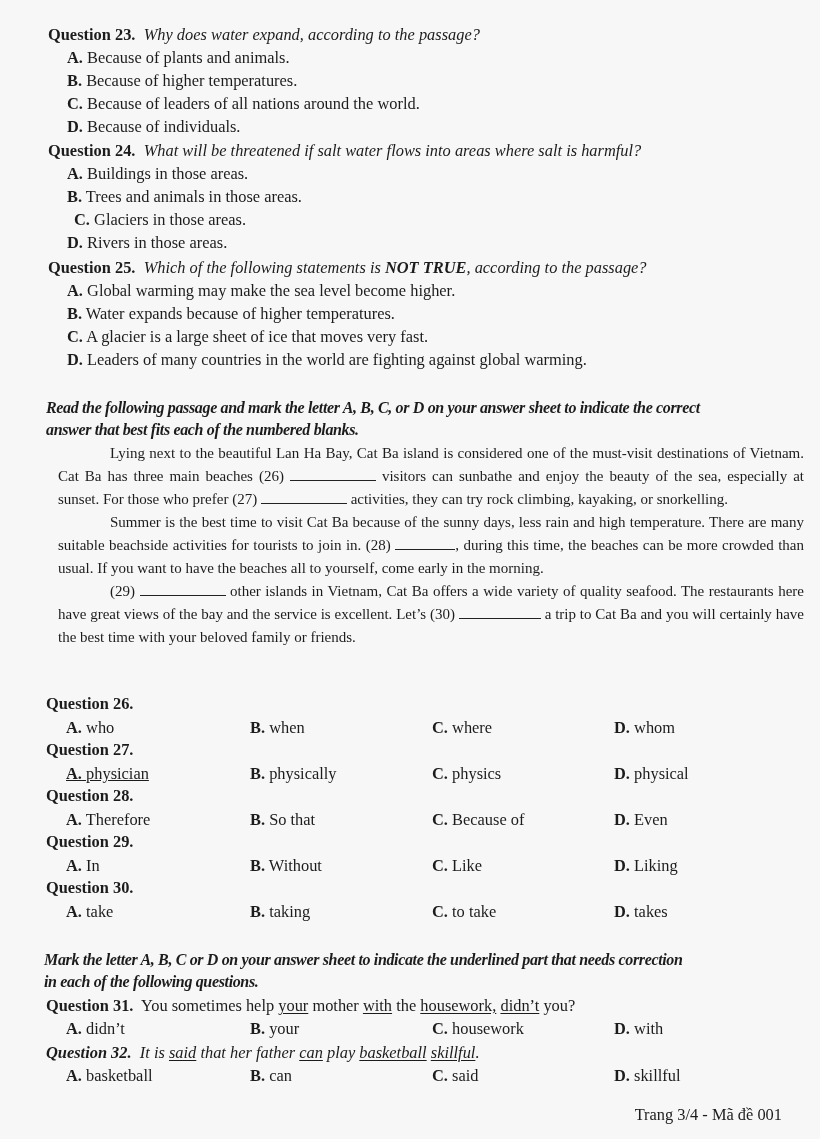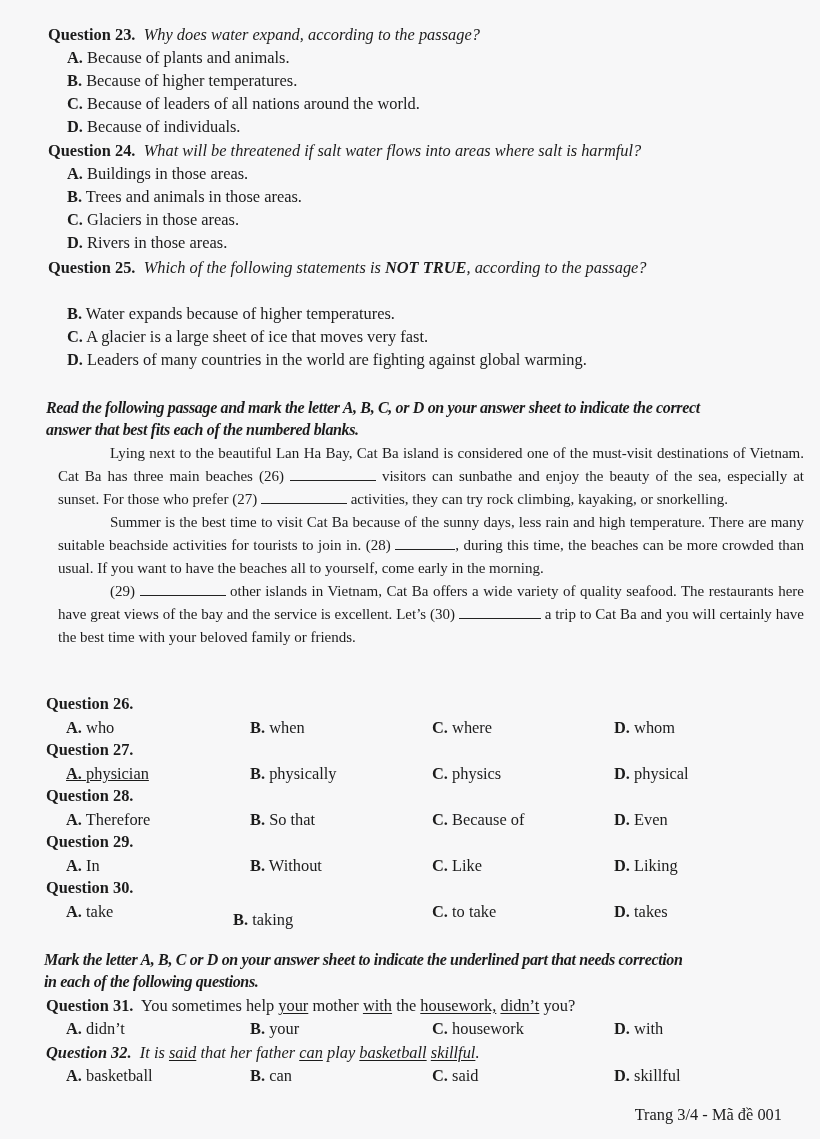--- a/index.html
+++ b/index.html
@@ -38,27 +38,28 @@
   <div class="line" style="left:67px; top:94px;"><span class="opt-letter">C.</span> <span>Because of leaders of all nations around the world.</span></div>
   <div class="line" style="left:67px; top:71px;"><span class="opt-letter">B.</span> <span>Because of higher temperatures.</span></div>
   <div class="line" style="left:67px; top:117px;"><span class="opt-letter">D.</span> <span>Because of individuals.</span></div>
 
   <div class="line qh" style="left:48px; top:141px;">
     <b>Question 24.</b>&nbsp;
     <i>What will be threatened if salt water flows into areas where salt is harmful?</i>
   </div>
   <div class="line" style="left:67px; top:164px;"><span class="opt-letter">A.</span> <span>Buildings in those areas.</span></div>
   <div class="line" style="left:67px; top:187px;"><span class="opt-letter">B.</span> <span>Trees and animals in those areas.</span></div>
-  <div class="line" style="left:67px; top:210px;"><span class="opt-letter">C.</span> <span>Glaciers in those areas.</span></div>
+  <div class="line" style="left:74px; top:210px;"><span class="opt-letter">C.</span> <span>Glaciers in those areas.</span></div>
   <div class="line" style="left:67px; top:233px;"><span class="opt-letter">D.</span> <span>Rivers in those areas.</span></div>
 
   <div class="line qh" style="left:48px; top:258px;">
     <b>Question 25.</b>&nbsp;
     <i><span>Which of the following statements is </span><b>NOT TRUE</b><span>, according to the passage?</span></i>
   </div>
+  <div class="line" style="left:67px; top:281px;"><span class="opt-letter">A.</span> <span>Global warming may make the sea level become higher.</span></div>
   <div class="line" style="left:67px; top:304px;"><span class="opt-letter">B.</span> <span>Water expands because of higher temperatures.</span></div>
   <div class="line" style="left:67px; top:327px;text-align:right;"><span class="opt-letter">C.</span> <span>A glacier is a large sheet of ice that moves very fast.</span></div>
   <div class="line" style="left:67px; top:350px;"><span class="opt-letter">D.</span> <span>Leaders of many countries in the world are fighting against global warming.</span></div>
 
   <div class="line instr" style="left:46px; top:398px;">Read the following passage and mark the letter A, B, C, or D on your answer sheet to indicate the correct</div>
   <div class="line instr" style="left:46px; top:420px;">answer that best fits each of the numbered blanks.</div>
 
   <div class="para" style="top:442px;">
     <p class="indent"><span>Lying next to the beautiful Lan Ha Bay, Cat Ba island is considered one of the must-visit destinations of Vietnam. Cat Ba has three main beaches (26) </span><span class="blank" style="width:86px;"></span><span> visitors can sunbathe and enjoy the beauty of the sea, especially at sunset. For those who prefer (27) </span><span class="blank" style="width:86px;"></span><span> activities, they can try rock climbing, kayaking, or snorkelling.</span></p>
     <p class="indent"><span>Summer is the best time to visit Cat Ba because of the sunny days, less rain and high temperature. There are many suitable beachside activities for tourists to join in. (28) </span><span class="blank" style="width:60px;"></span><span>, during this time, the beaches can be more crowded than usual. If you want to have the beaches all to yourself, come early in the morning.</span></p>
@@ -93,21 +94,21 @@
   <div class="grid-row" style="top:856px;">
     <span class="cell" style="left:66px;"><span class="opt-letter">A.</span> <span>In</span></span>
     <span class="cell" style="left:250px;"><span class="opt-letter">B.</span> <span>Without</span></span>
     <span class="cell" style="left:432px;"><span class="opt-letter">C.</span> <span>Like</span></span>
     <span class="cell" style="left:614px;"><span class="opt-letter">D.</span> <span>Liking</span></span>
   </div>
 
   <div class="line qh" style="left:46px; top:878px;"><b>Question 30.</b></div>
   <div class="grid-row" style="top:902px;">
     <span class="cell" style="left:66px;"><span class="opt-letter">A.</span> <span>take</span></span>
-    <span class="cell" style="left:233px;margin-top:8px;"><span class="opt-letter">B.</span> <span>taking</span></span>
+    <span class="cell" style="left:250px;"><span class="opt-letter">B.</span> <span>taking</span></span>
     <span class="cell" style="left:432px;"><span class="opt-letter">C.</span> <span>to take</span></span>
     <span class="cell" style="left:614px;"><span class="opt-letter">D.</span> <span>takes</span></span>
   </div>
 
   <div class="line instr" style="left:44px; top:950px;">Mark the letter A, B, C or D on your answer sheet to indicate the underlined part that needs correction</div>
   <div class="line instr" style="left:44px; top:972px;">in each of the following questions.</div>
 
   <div class="line qh" style="left:46px; top:996px;">
     <b>Question 31.</b>&nbsp;
     <span>You sometimes help </span><u>your</u><span> mother </span><u>with</u><span> the </span><u>housework,</u><span> </span><u>didn’t</u><span> you?</span>

